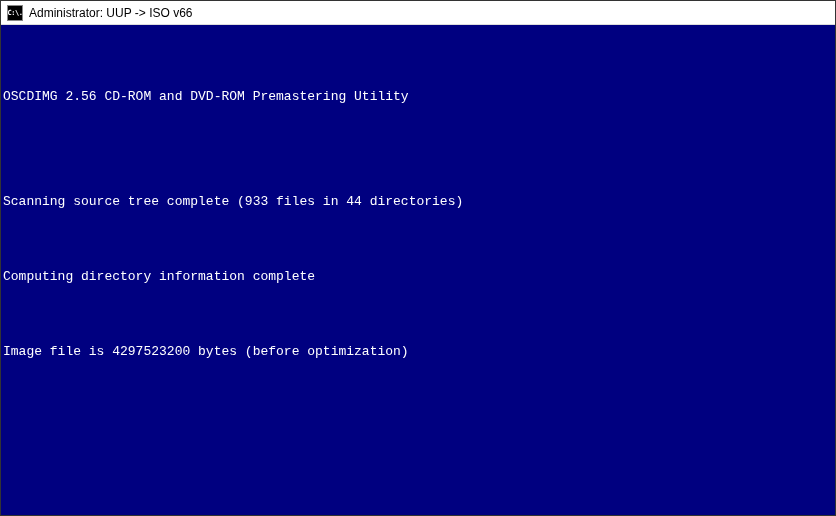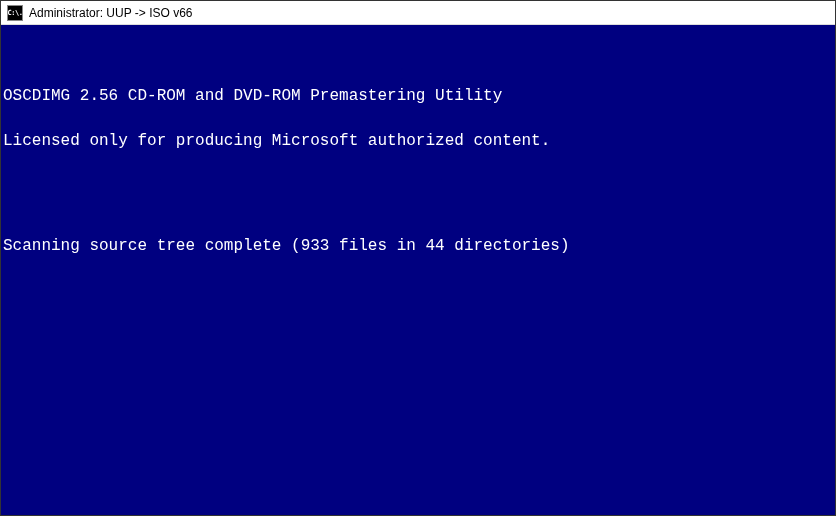--- a/index.html
+++ b/index.html
@@ -35,46 +35,47 @@
     font-family: Consolas, monospace;
     font-weight: bold;
     border: 1px solid #888;
     letter-spacing: -0.5px;
   }
   .console {
     flex: 1;
     background: #000080;
     color: #ffffff;
     font-family: Consolas, 'Courier New', monospace;
-    font-size: 16px;
+    font-size: 13px;
     line-height: 15px;
     padding: 4px 2px 2px 2px;
     white-space: pre;
     overflow: hidden;
     position: relative;
   }
   .line { white-space: pre; }
 </style>
 </head>
 <body>
 
 <div class="window">
   <div class="titlebar">
     <span class="icon">C:\.</span>
     <span>Administrator:  UUP -&gt; ISO v66</span>
   </div>
   <div class="console">
     <div class="line"></div>
     <div class="line">OSCDIMG 2.56 CD-ROM and DVD-ROM Premastering Utility</div>
-    <div class="line">Licensed only for producing Microsoft authorized content.</div>
     <div class="line"></div>
     <div class="line"></div>
     <div class="line">Scanning source tree complete (933 files in 44 directories)</div>
     <div class="line"></div>
+    <div class="line">Computing directory information complete</div>
     <div class="line"></div>
+    <div class="line">Image file is 4297523200 bytes (before optimization)</div>
     <div class="line"></div>
     
     <div class="line"></div>
     
     <div class="line"></div>
     
     <div class="line"></div>
     
     
     <div class="line"></div>

